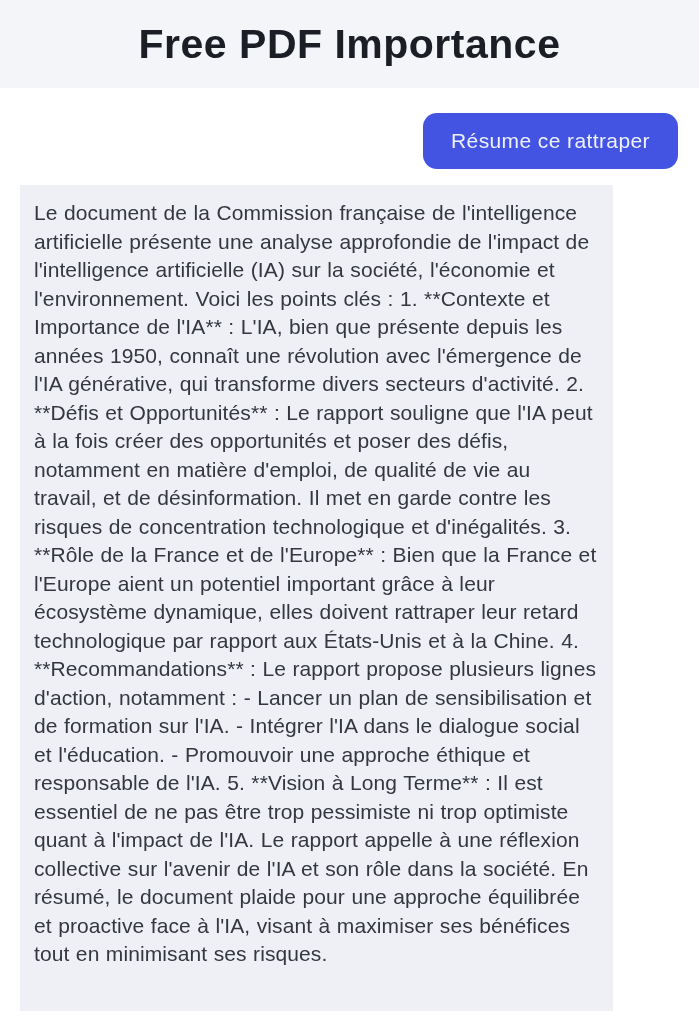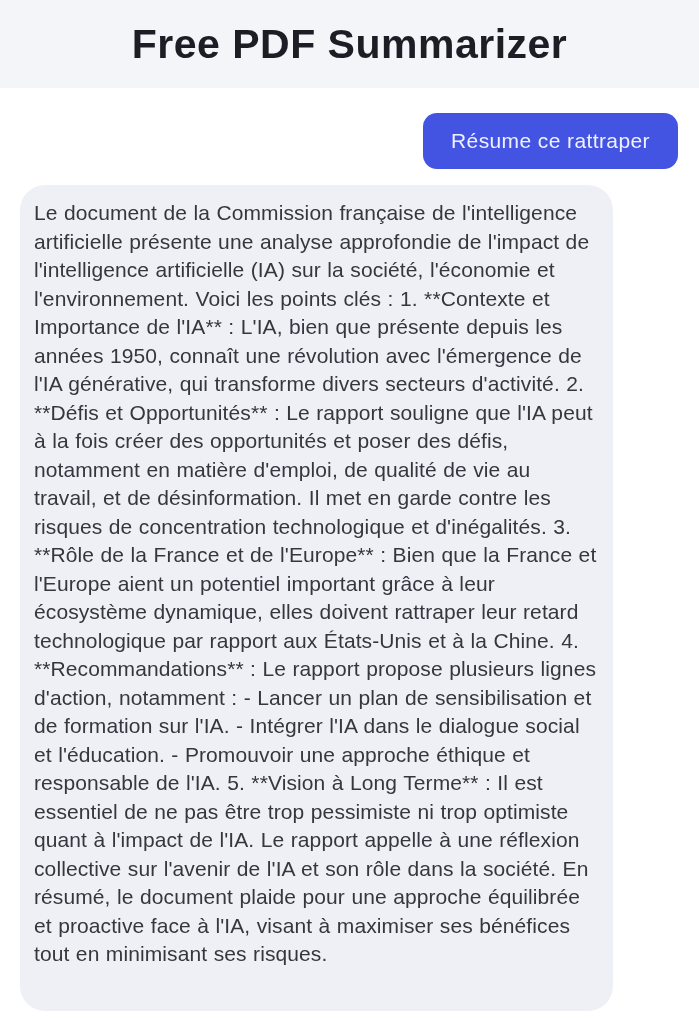--- a/index.html
+++ b/index.html
@@ -52,39 +52,39 @@
     font-family: "Liberation Sans", sans-serif;
     font-size: 21px;
     letter-spacing: 0.4px;
     padding: 15px 28px;
     border-radius: 14px;
     line-height: 1.25;
   }
   .summary-box {
     margin: 16px 86px 0 20px;
     background: var(--box-bg);
-    border-radius: 25px;
+    border-radius: 0;
     padding: 14px 15px 16px 14px;
     min-height: 826px;
   }
   .summary-text {
     font-size: 21px;
     line-height: 28.5px;
     color: var(--body-text);
     letter-spacing: 0.1px;
     word-spacing: 0.5px;
   }
 </style>
 </head>
 <body>
 
 <div class="page">
 
   <header class="app-header">
-    <h1 class="app-title">Free PDF Summarizer</h1>
+    <h1 class="app-title">Free PDF Importance</h1>
   </header>
 
   <div class="toolbar">
     <button class="summarize-btn">Résume ce rattraper</button>
   </div>
 
   <section class="summary-box">
     <p class="summary-text">Le document de la Commission française de l'intelligence artificielle présente une analyse approfondie de l'impact de l'intelligence artificielle (IA) sur la société, l'économie et l'environnement. Voici les points clés : 1. **Contexte et Importance de l'IA** : L'IA, bien que présente depuis les années 1950, connaît une révolution avec l'émergence de l'IA générative, qui transforme divers secteurs d'activité. 2. **Défis et Opportunités** : Le rapport souligne que l'IA peut à la fois créer des opportunités et poser des défis, notamment en matière d'emploi, de qualité de vie au travail, et de désinformation. Il met en garde contre les risques de concentration technologique et d'inégalités. 3. **Rôle de la France et de l'Europe** : Bien que la France et l'Europe aient un potentiel important grâce à leur écosystème dynamique, elles doivent rattraper leur retard technologique par rapport aux États-Unis et à la Chine. 4. **Recommandations** : Le rapport propose plusieurs lignes d'action, notamment : - Lancer un plan de sensibilisation et de formation sur l'IA. - Intégrer l'IA dans le dialogue social et l'éducation. - Promouvoir une approche éthique et responsable de l'IA. 5. **Vision à Long Terme** : Il est essentiel de ne pas être trop pessimiste ni trop optimiste quant à l'impact de l'IA. Le rapport appelle à une réflexion collective sur l'avenir de l'IA et son rôle dans la société. En résumé, le document plaide pour une approche équilibrée et proactive face à l'IA, visant à maximiser ses bénéfices tout en minimisant ses risques.</p>
   </section>
 

